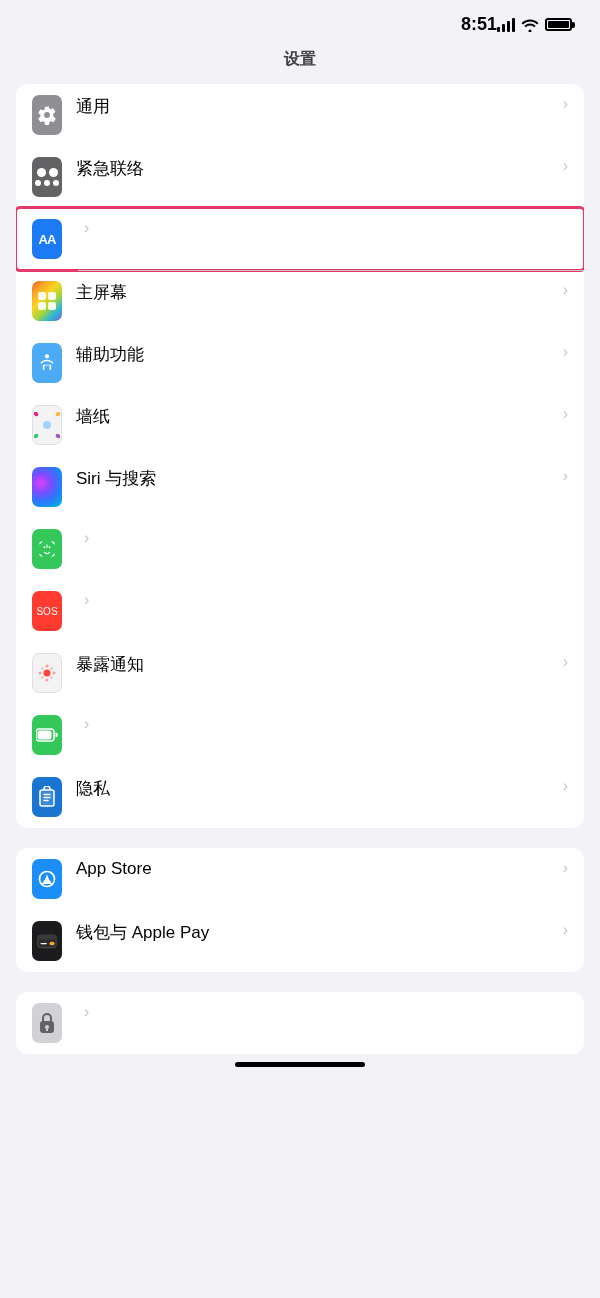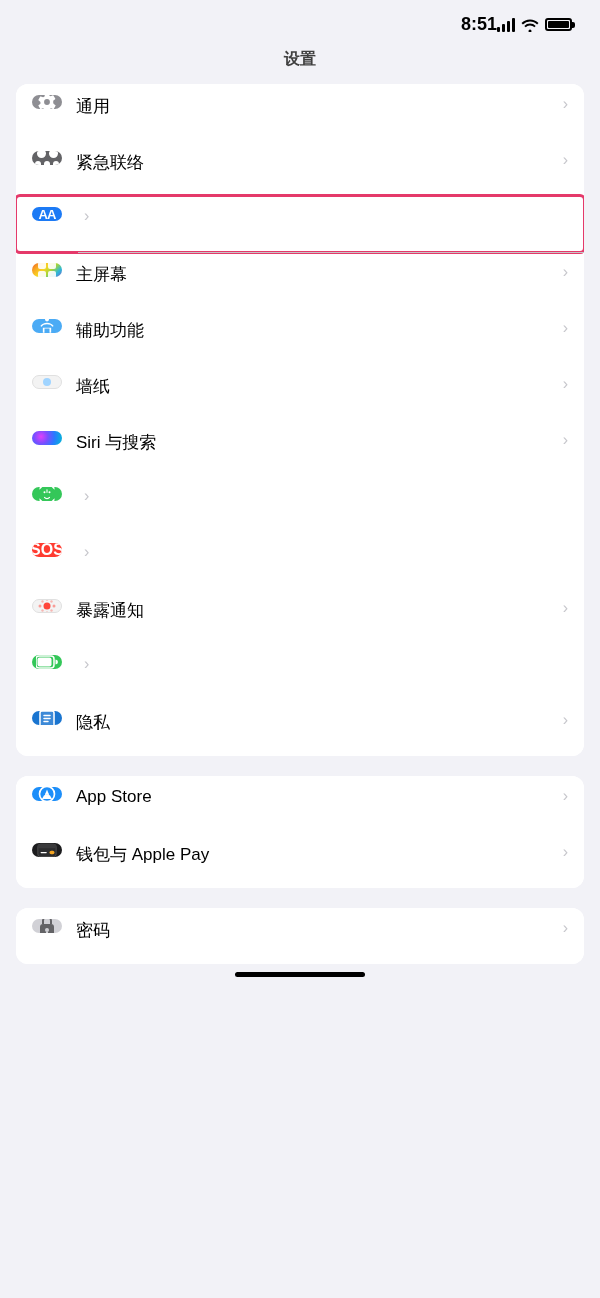--- a/index.html
+++ b/index.html
@@ -123,21 +123,21 @@
     }
     .settings-item.highlighted {
       outline: 3px solid #e5396a;
       outline-offset: -1px;
       border-radius: 4px;
       z-index: 1;
     }
 
     .item-icon {
       width: 30px;
-      height: 14px;
+      height: 40px;
       border-radius: 7px;
       margin-right: 14px;
       flex-shrink: 0;
       display: flex;
       align-items: center;
       justify-content: center;
       font-size: 16px;
       color: #fff;
       overflow: hidden;
       position: relative;
@@ -169,22 +169,22 @@
     .aa-icon {
       font-size: 13px;
       font-weight: 700;
       letter-spacing: -1px;
       color: #fff;
       line-height: 1;
     }
 
     
     .sos-text {
-      font-size: 16px;
-      font-weight: 700;
+      font-size: 10px;
+      font-weight: 400;
       color: #fff;
     }
 
     
     .cc-icon {
       display: flex;
       flex-direction: column;
       gap: 3px;
       align-items: center;
     }
@@ -435,21 +435,20 @@
 
   <div class="settings-item">
     <div class="item-icon" style="background:#d1d1d6; border-radius:7px;">
       <svg width="18" height="22" viewBox="0 0 18 22" fill="none">
         <rect x="2" y="9" width="14" height="12" rx="3" fill="#636366"></rect>
         <path d="M5 9V6a4 4 0 0 1 8 0v3" stroke="#636366" stroke-width="2" fill="none"></path>
         <circle cx="9" cy="15" r="2" fill="#d1d1d6"></circle>
         <line x1="9" y1="17" x2="9" y2="19" stroke="#d1d1d6" stroke-width="2"></line>
       </svg>
     </div>
-    <span class="item-label">密码</span>
     <span class="item-chevron">›</span>
   </div>
 
 </div>
 
 <div class="home-indicator">
   <div class="home-bar"></div>
 </div>
 
 </body></html>

